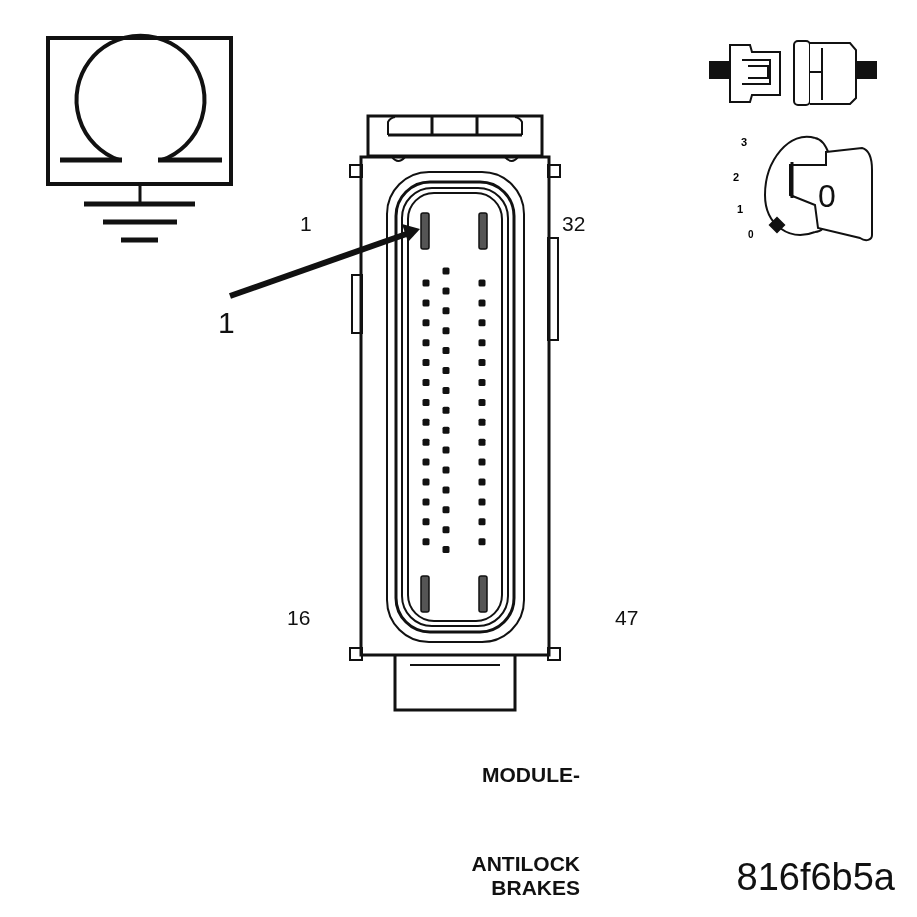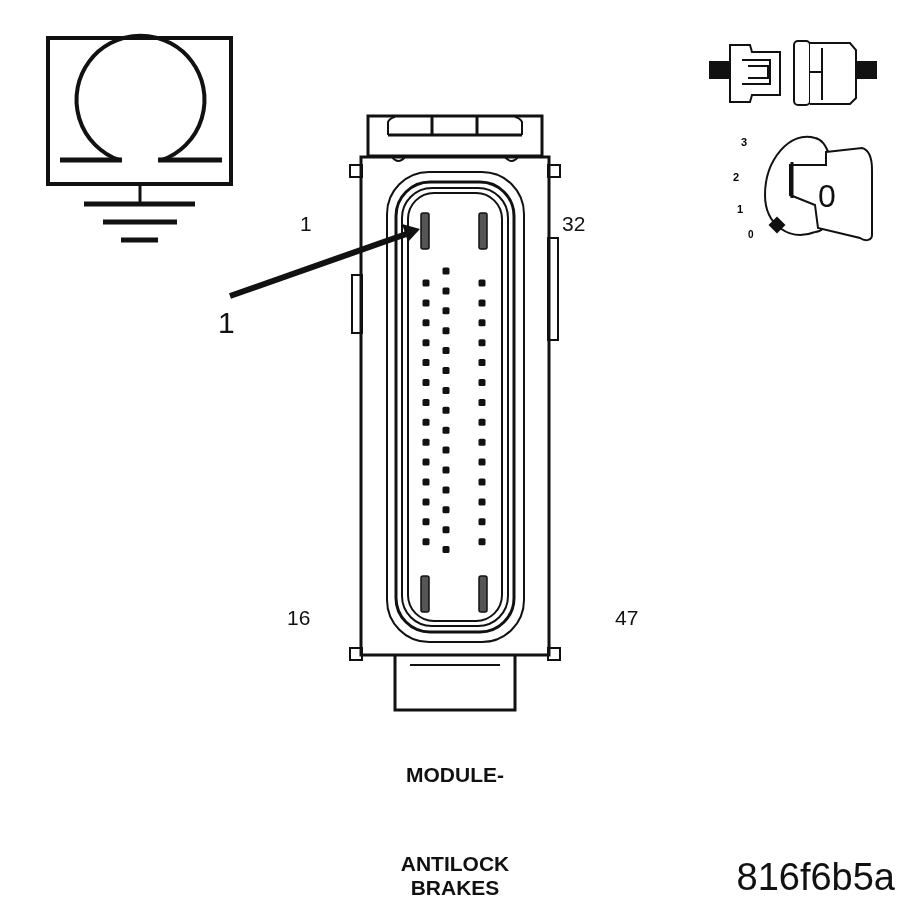--- a/index.html
+++ b/index.html
@@ -1,20 +1,20 @@
 <!DOCTYPE html>
 <html><head>
 <meta charset="utf-8">
 <style>
   html, body { margin: 0; padding: 0; background: #ffffff; }
   body { width: 917px; height: 917px; position: relative; overflow: hidden; font-family: "Liberation Sans", sans-serif; }
   .abs { position: absolute; }
   .pin-label { position: absolute; font-size: 21px; color: #111; font-family: "Liberation Sans", sans-serif; }
   .callout { position: absolute; font-size: 30px; color: #111; font-family: "Liberation Sans", sans-serif; }
-  .title-line { position: absolute; left: 330px; width: 250px; text-align: center; font-weight: bold; font-size: 21px; color: #111; font-family: "Liberation Sans", sans-serif; }
+  .title-line { position: absolute; left: 330px; width: 250px; text-align: right; font-weight: bold; font-size: 21px; color: #111; font-family: "Liberation Sans", sans-serif; }
   .figure-id { position: absolute; right: 22px; bottom: 18px; font-size: 38px; color: #111; font-family: "Liberation Sans", sans-serif; }
   svg { position: absolute; left: 0; top: 0; }
 </style>
 </head>
 <body>
 
 <svg width="917" height="917" viewBox="0 0 917 917">
 
   <g stroke="#111" fill="none">
     <rect x="48" y="38" width="183" height="146" stroke-width="4"></rect>

